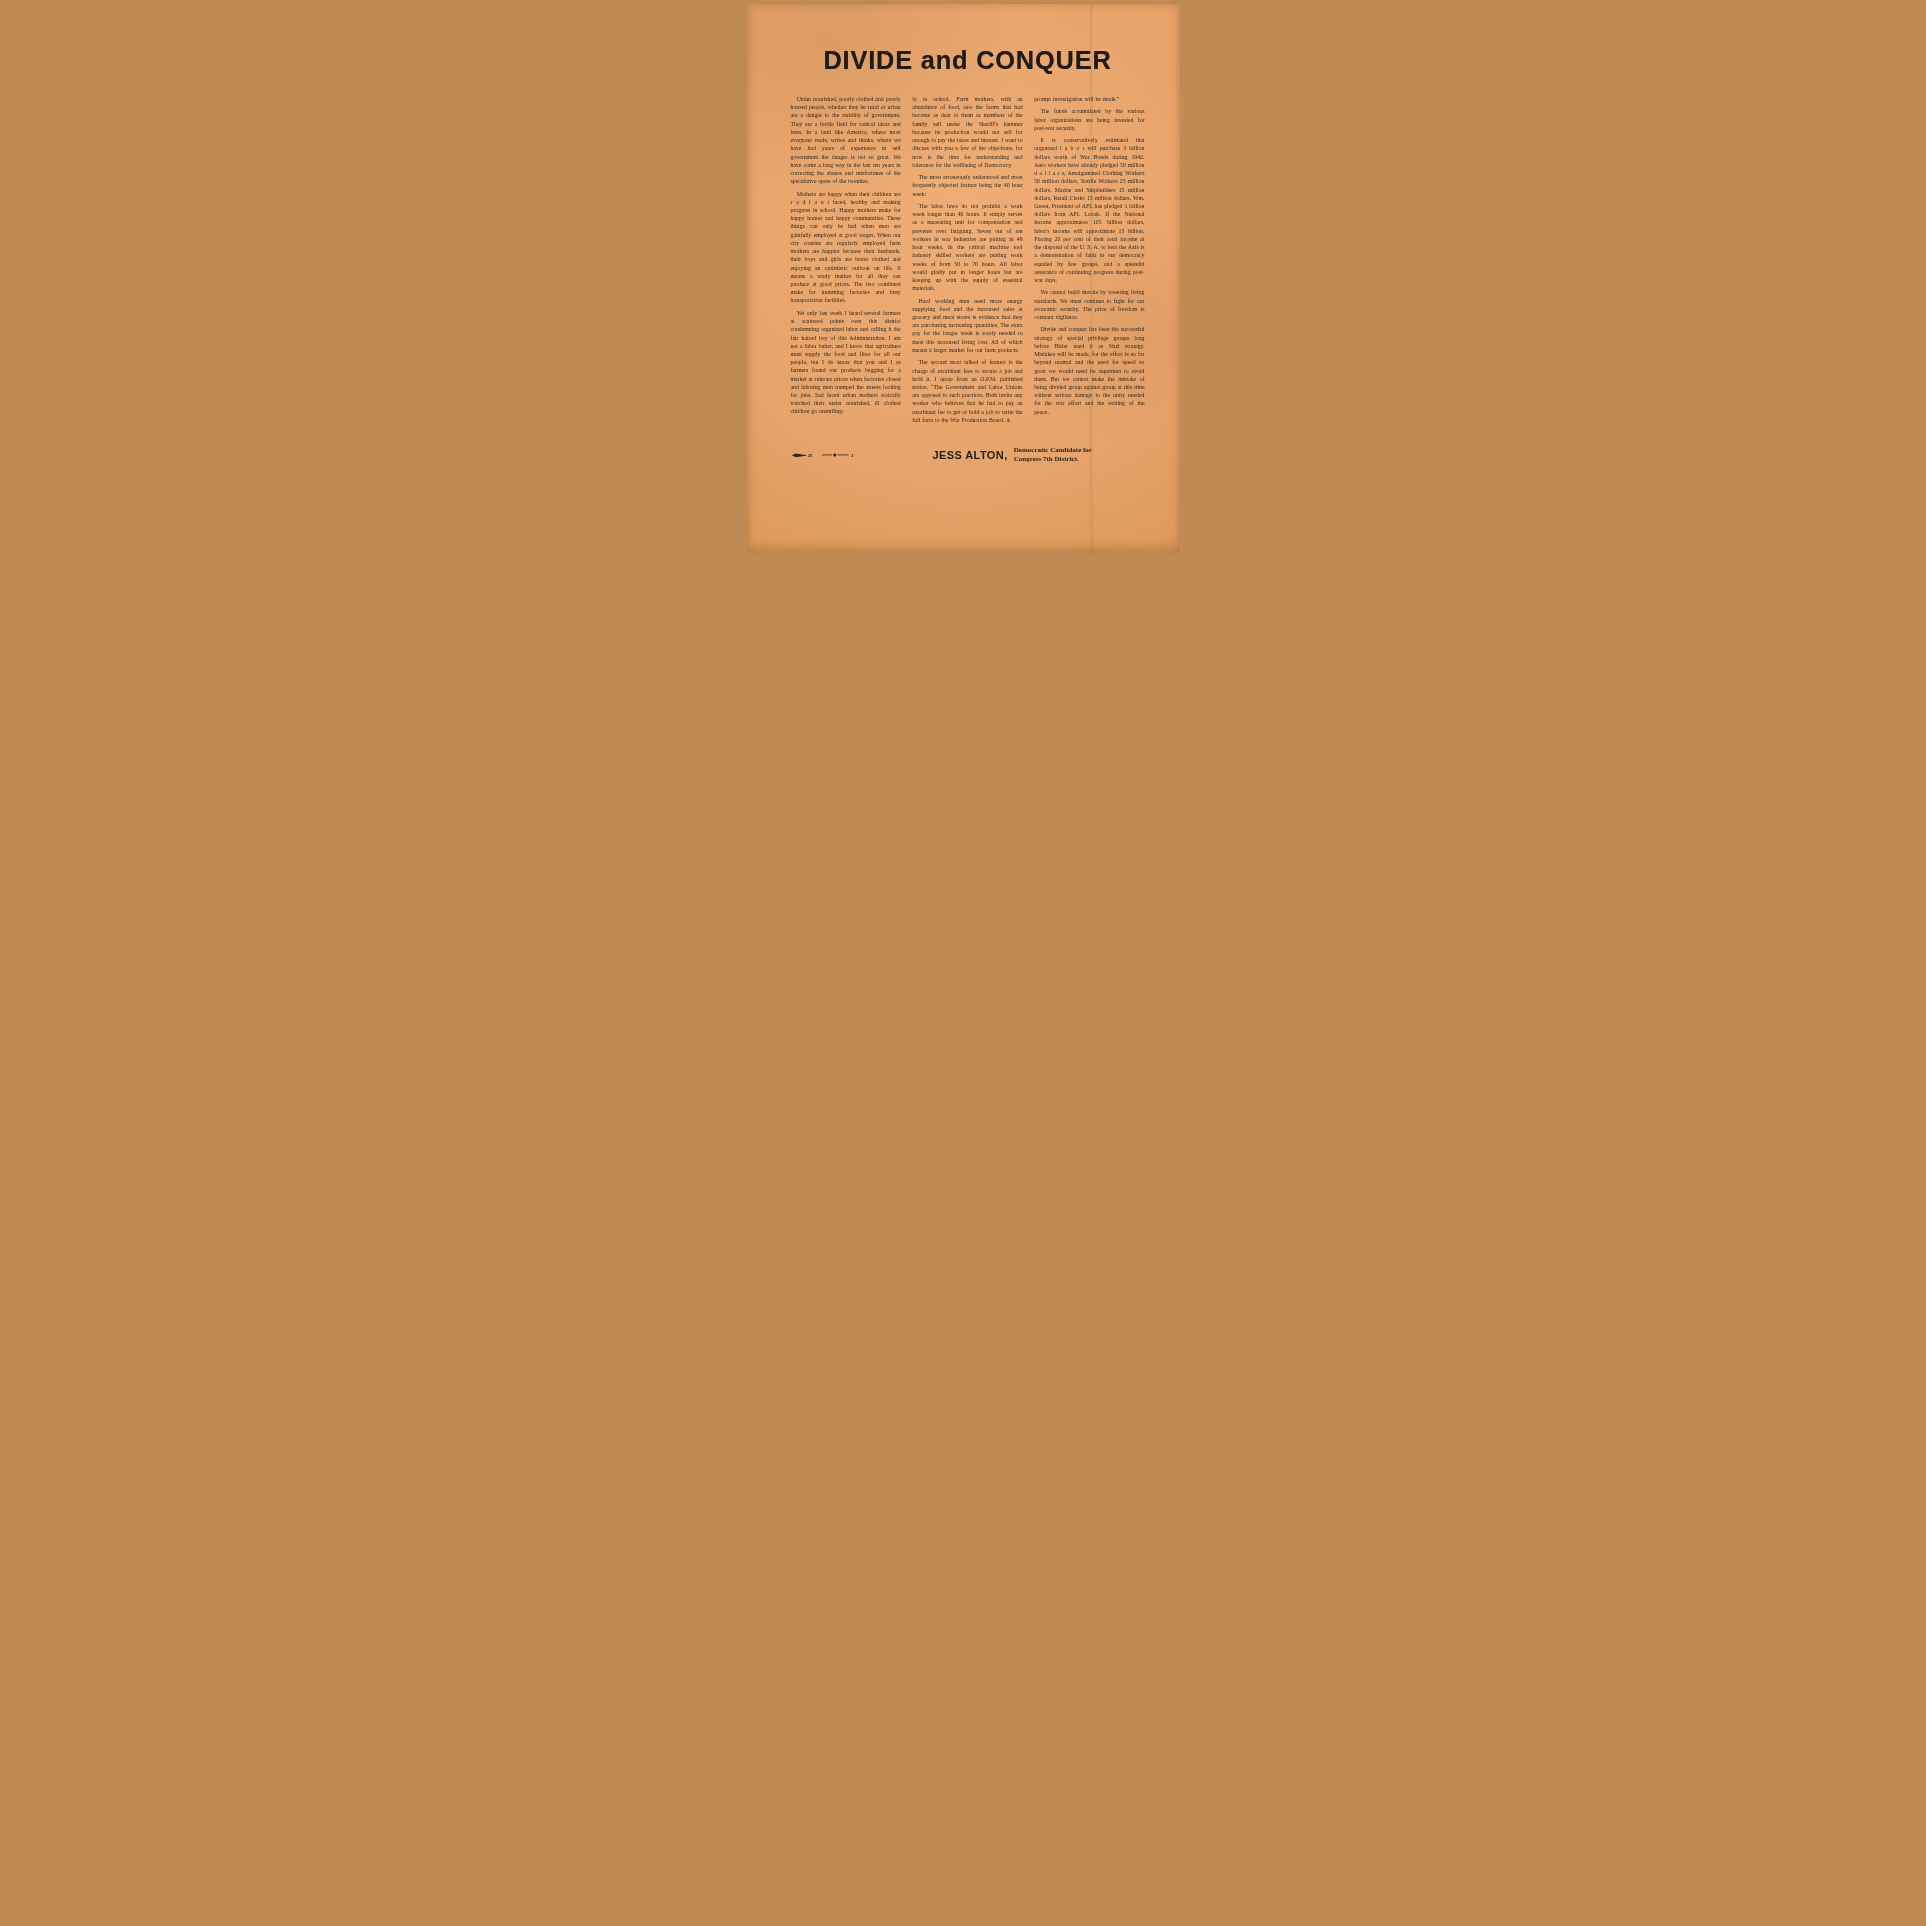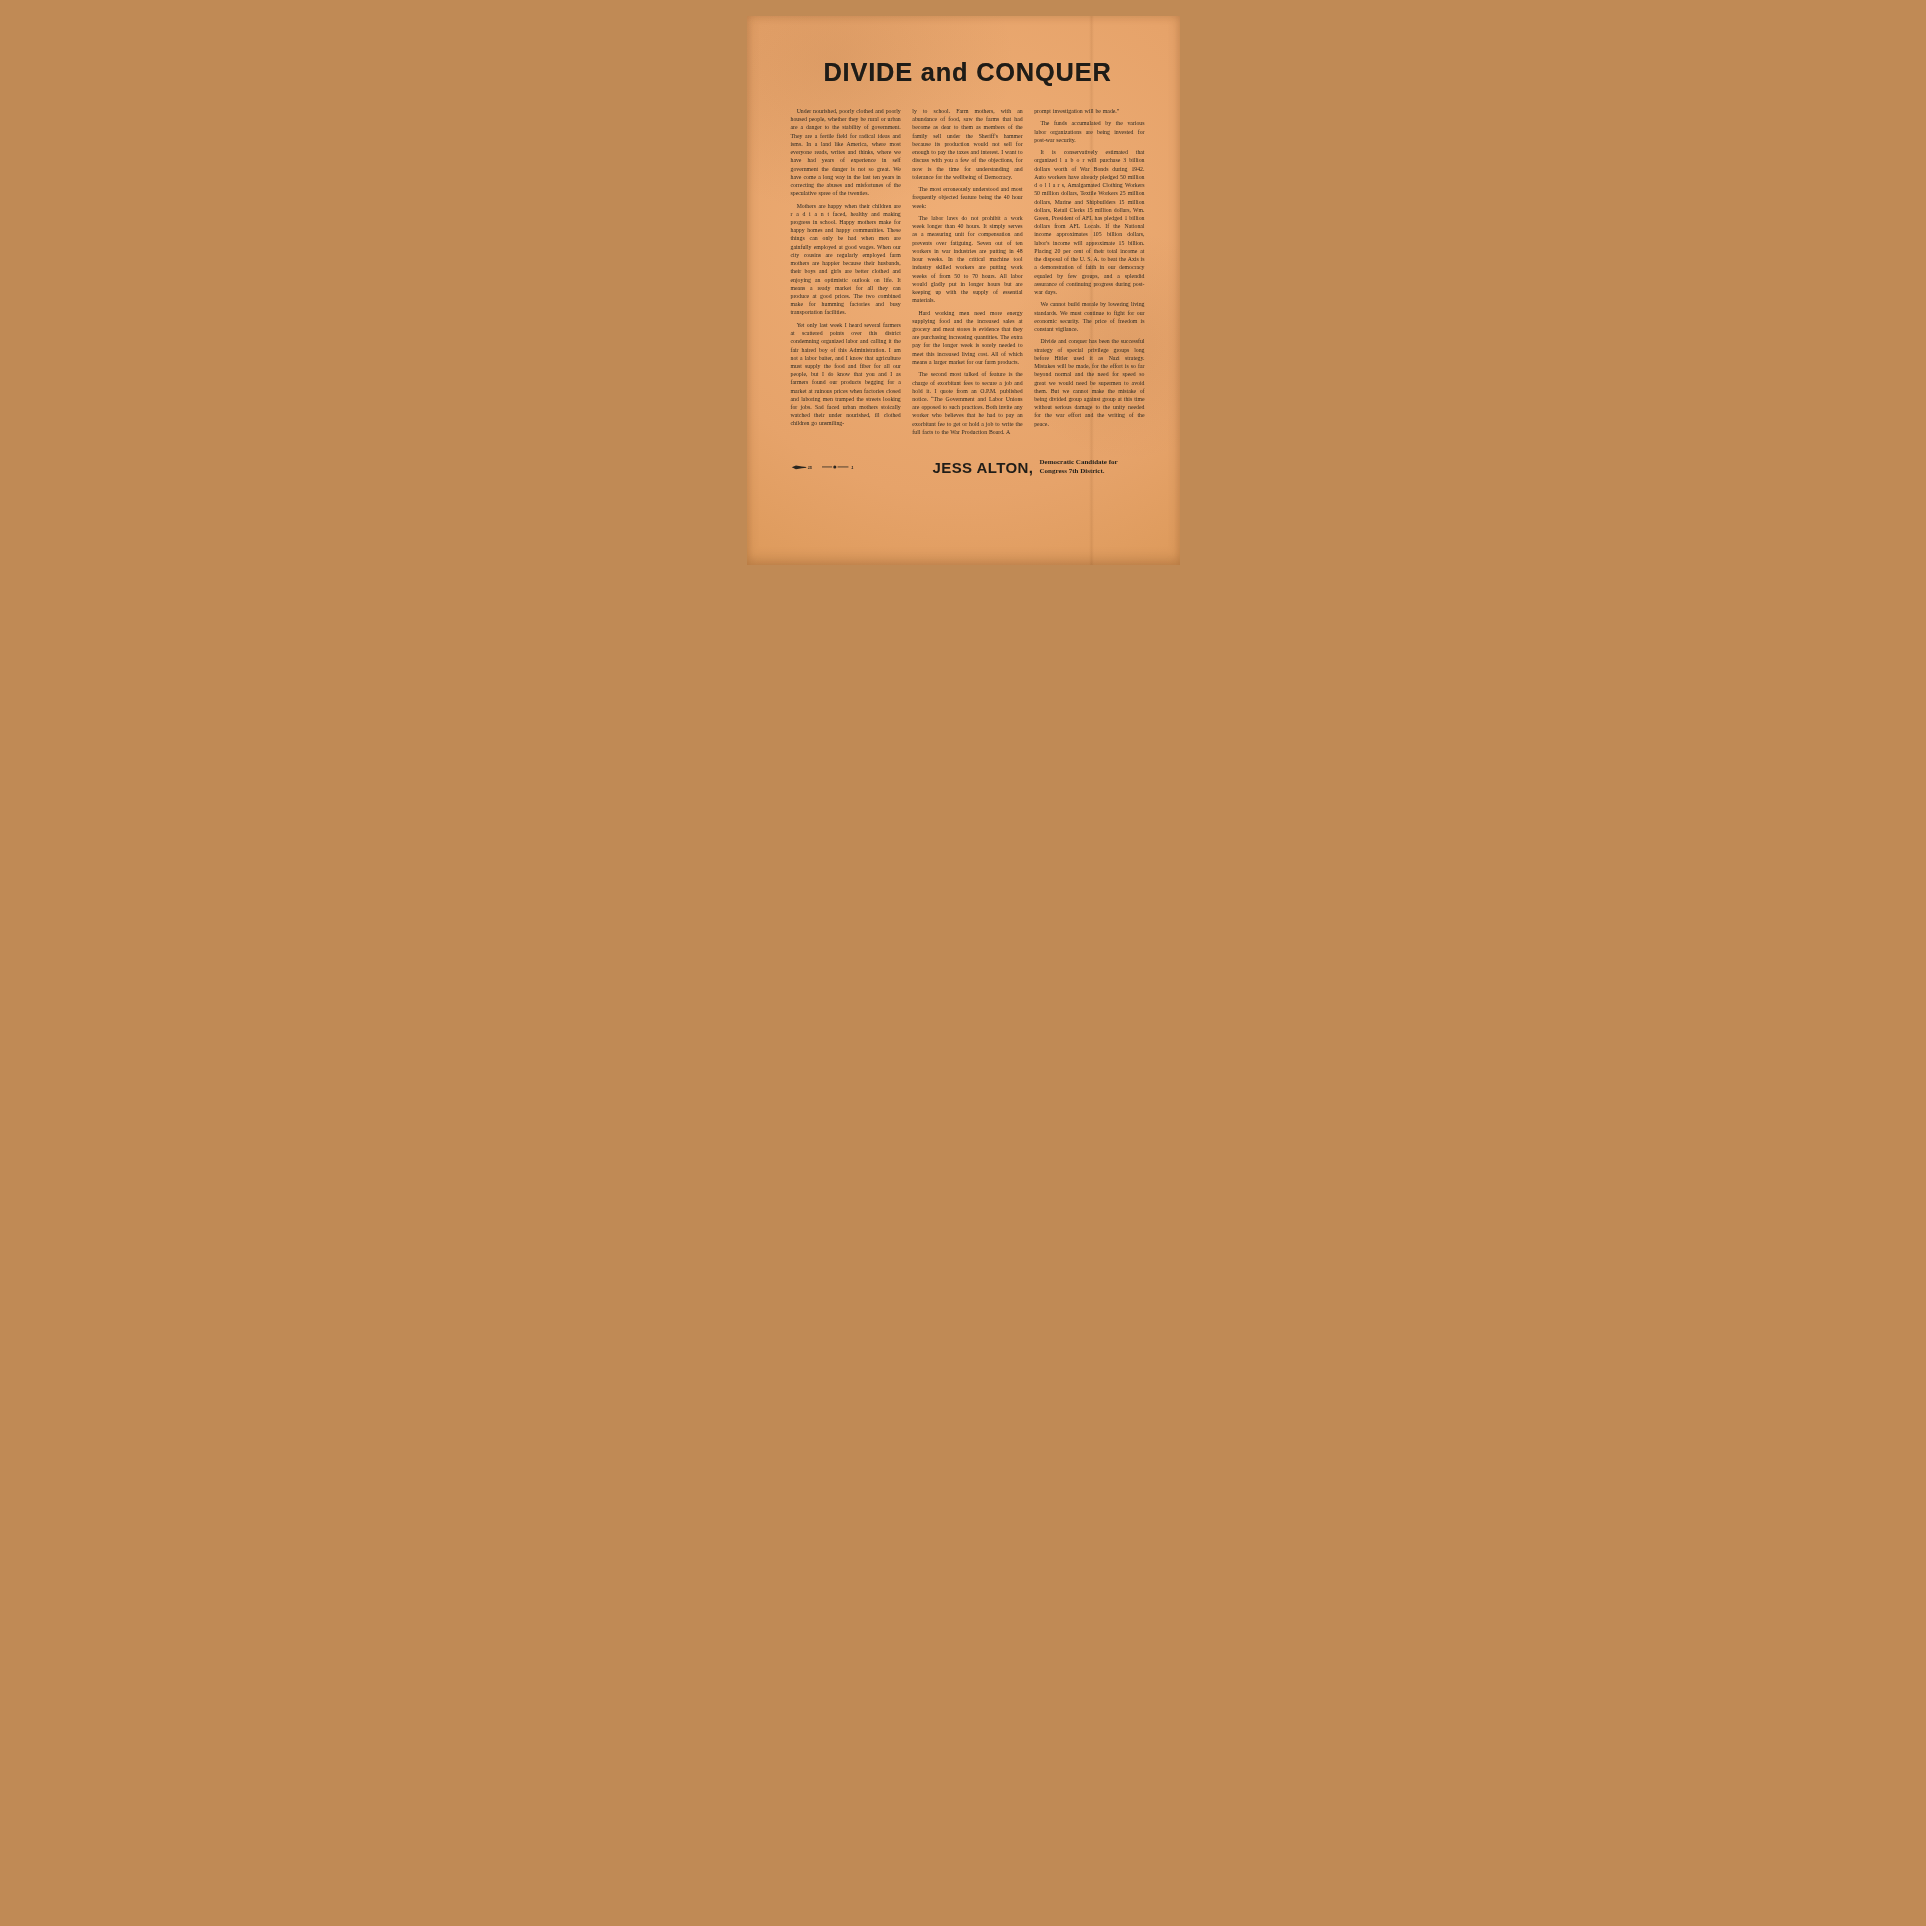--- a/index.html
+++ b/index.html
@@ -4,21 +4,21 @@
 <style>
   html, body {
     margin: 0;
     padding: 0;
     background: #c08a55;
   }
   .paper {
     position: relative;
     width: 424px;
     min-height: 549px;
-    margin: 16px auto;
+    margin: 4px auto;
     background:
       radial-gradient(ellipse 60% 40% at 20% 8%, rgba(120,70,30,0.10), rgba(0,0,0,0) 70%),
       radial-gradient(ellipse 40% 30% at 88% 60%, rgba(120,70,30,0.08), rgba(0,0,0,0) 70%),
       radial-gradient(ellipse 120% 90% at 50% 38%, #efae76 0%, #e6a36a 55%, #d6934f 100%);
     box-shadow: inset 0 -5.4px 11.6px rgba(100,55,20,0.25), inset 0 2.3px 7px rgba(100,55,20,0.12);
     overflow: hidden;
     font-family: "Liberation Serif", serif;
     color: #2c2822;
     padding-left: 9px;
   }
@@ -82,21 +82,21 @@
   .mark svg { display: block; fill: #2a2620; }
   .signature-block {
     display: flex;
     align-items: center;
     gap: 6.2px;
     margin-left: 46px;
   }
   .candidate-name {
     font-family: "Liberation Sans", sans-serif;
     font-weight: 700;
-    font-size: 15px;
+    font-size: 11px;
     letter-spacing: 0.4px;
     color: #201d18;
     white-space: nowrap;
   }
   .candidate-desc {
     display: flex;
     flex-direction: column;
     font-size: 7px;
     font-weight: 700;
     line-height: 1.35;

